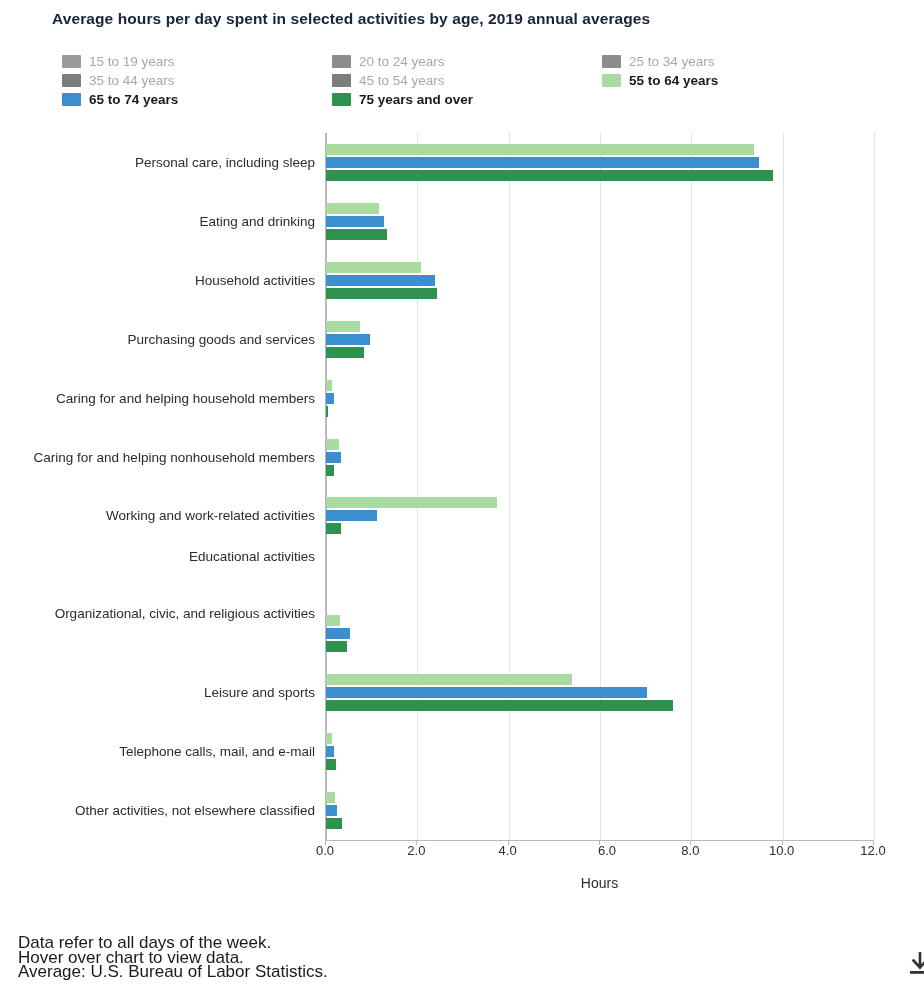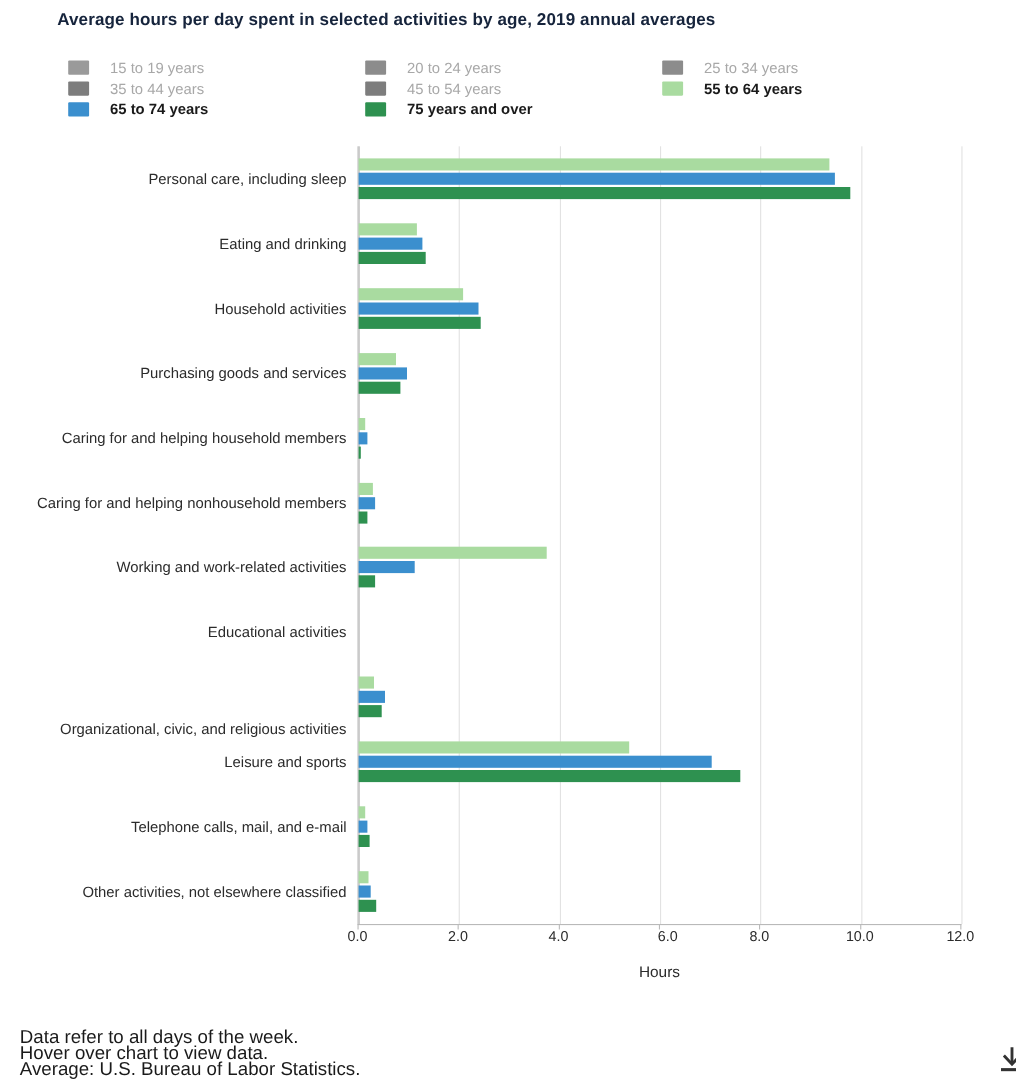--- a/index.html
+++ b/index.html
@@ -40,21 +40,21 @@
     top: 52px;
     width: 700px;
     display: grid;
     grid-template-columns: 270px 270px 160px;
     grid-auto-rows: 19px;
     align-items: center;
   }
   .legend-item {
     display: flex;
     align-items: center;
-    gap: 19px;
+    gap: 8px;
     font-size: 13.5px;
     text-align: right;
   }
   .legend-swatch {
     width: 19px;
     height: 13px;
     flex: 0 0 auto;
     border-radius: 1px;
   }
   .legend-label {
@@ -204,22 +204,22 @@
     </div>
 
   <div class="cat-labels" id="cat-labels">
       <div class="cat-label" style="top: 20.9583px;">Personal care, including sleep</div>
       <div class="cat-label" style="top: 79.875px;">Eating and drinking</div>
       <div class="cat-label" style="top: 138.792px;">Household activities</div>
       <div class="cat-label" style="top: 197.708px;">Purchasing goods and services</div>
       <div class="cat-label" style="top: 256.625px;">Caring for and helping household members</div>
       <div class="cat-label" style="top: 315.542px;">Caring for and helping nonhousehold members</div>
       <div class="cat-label" style="top: 374.458px;">Working and work-related activities</div>
-      <div class="cat-label" style="top: 433px;">Educational activities</div>
-      <div class="cat-label" style="top: 521px;">Organizational, civic, and religious activities</div>
+      <div class="cat-label" style="top: 415px;">Educational activities</div>
+      <div class="cat-label" style="top: 472px;">Organizational, civic, and religious activities</div>
       <div class="cat-label" style="top: 551.208px; text-align: right;">Leisure and sports</div>
       <div class="cat-label" style="top: 610.125px;">Telephone calls, mail, and e-mail</div>
       <div class="cat-label" style="top: 669.042px;">Other activities, not elsewhere classified</div>
     </div>
 
   <div class="plot" id="plot">
       <div class="gridline zero" style="left: 0px;"></div>
       <div class="gridline" style="left: 91.3333px;"></div>
       <div class="gridline" style="left: 182.667px;"></div>
       <div class="gridline" style="left: 274px;"></div>

